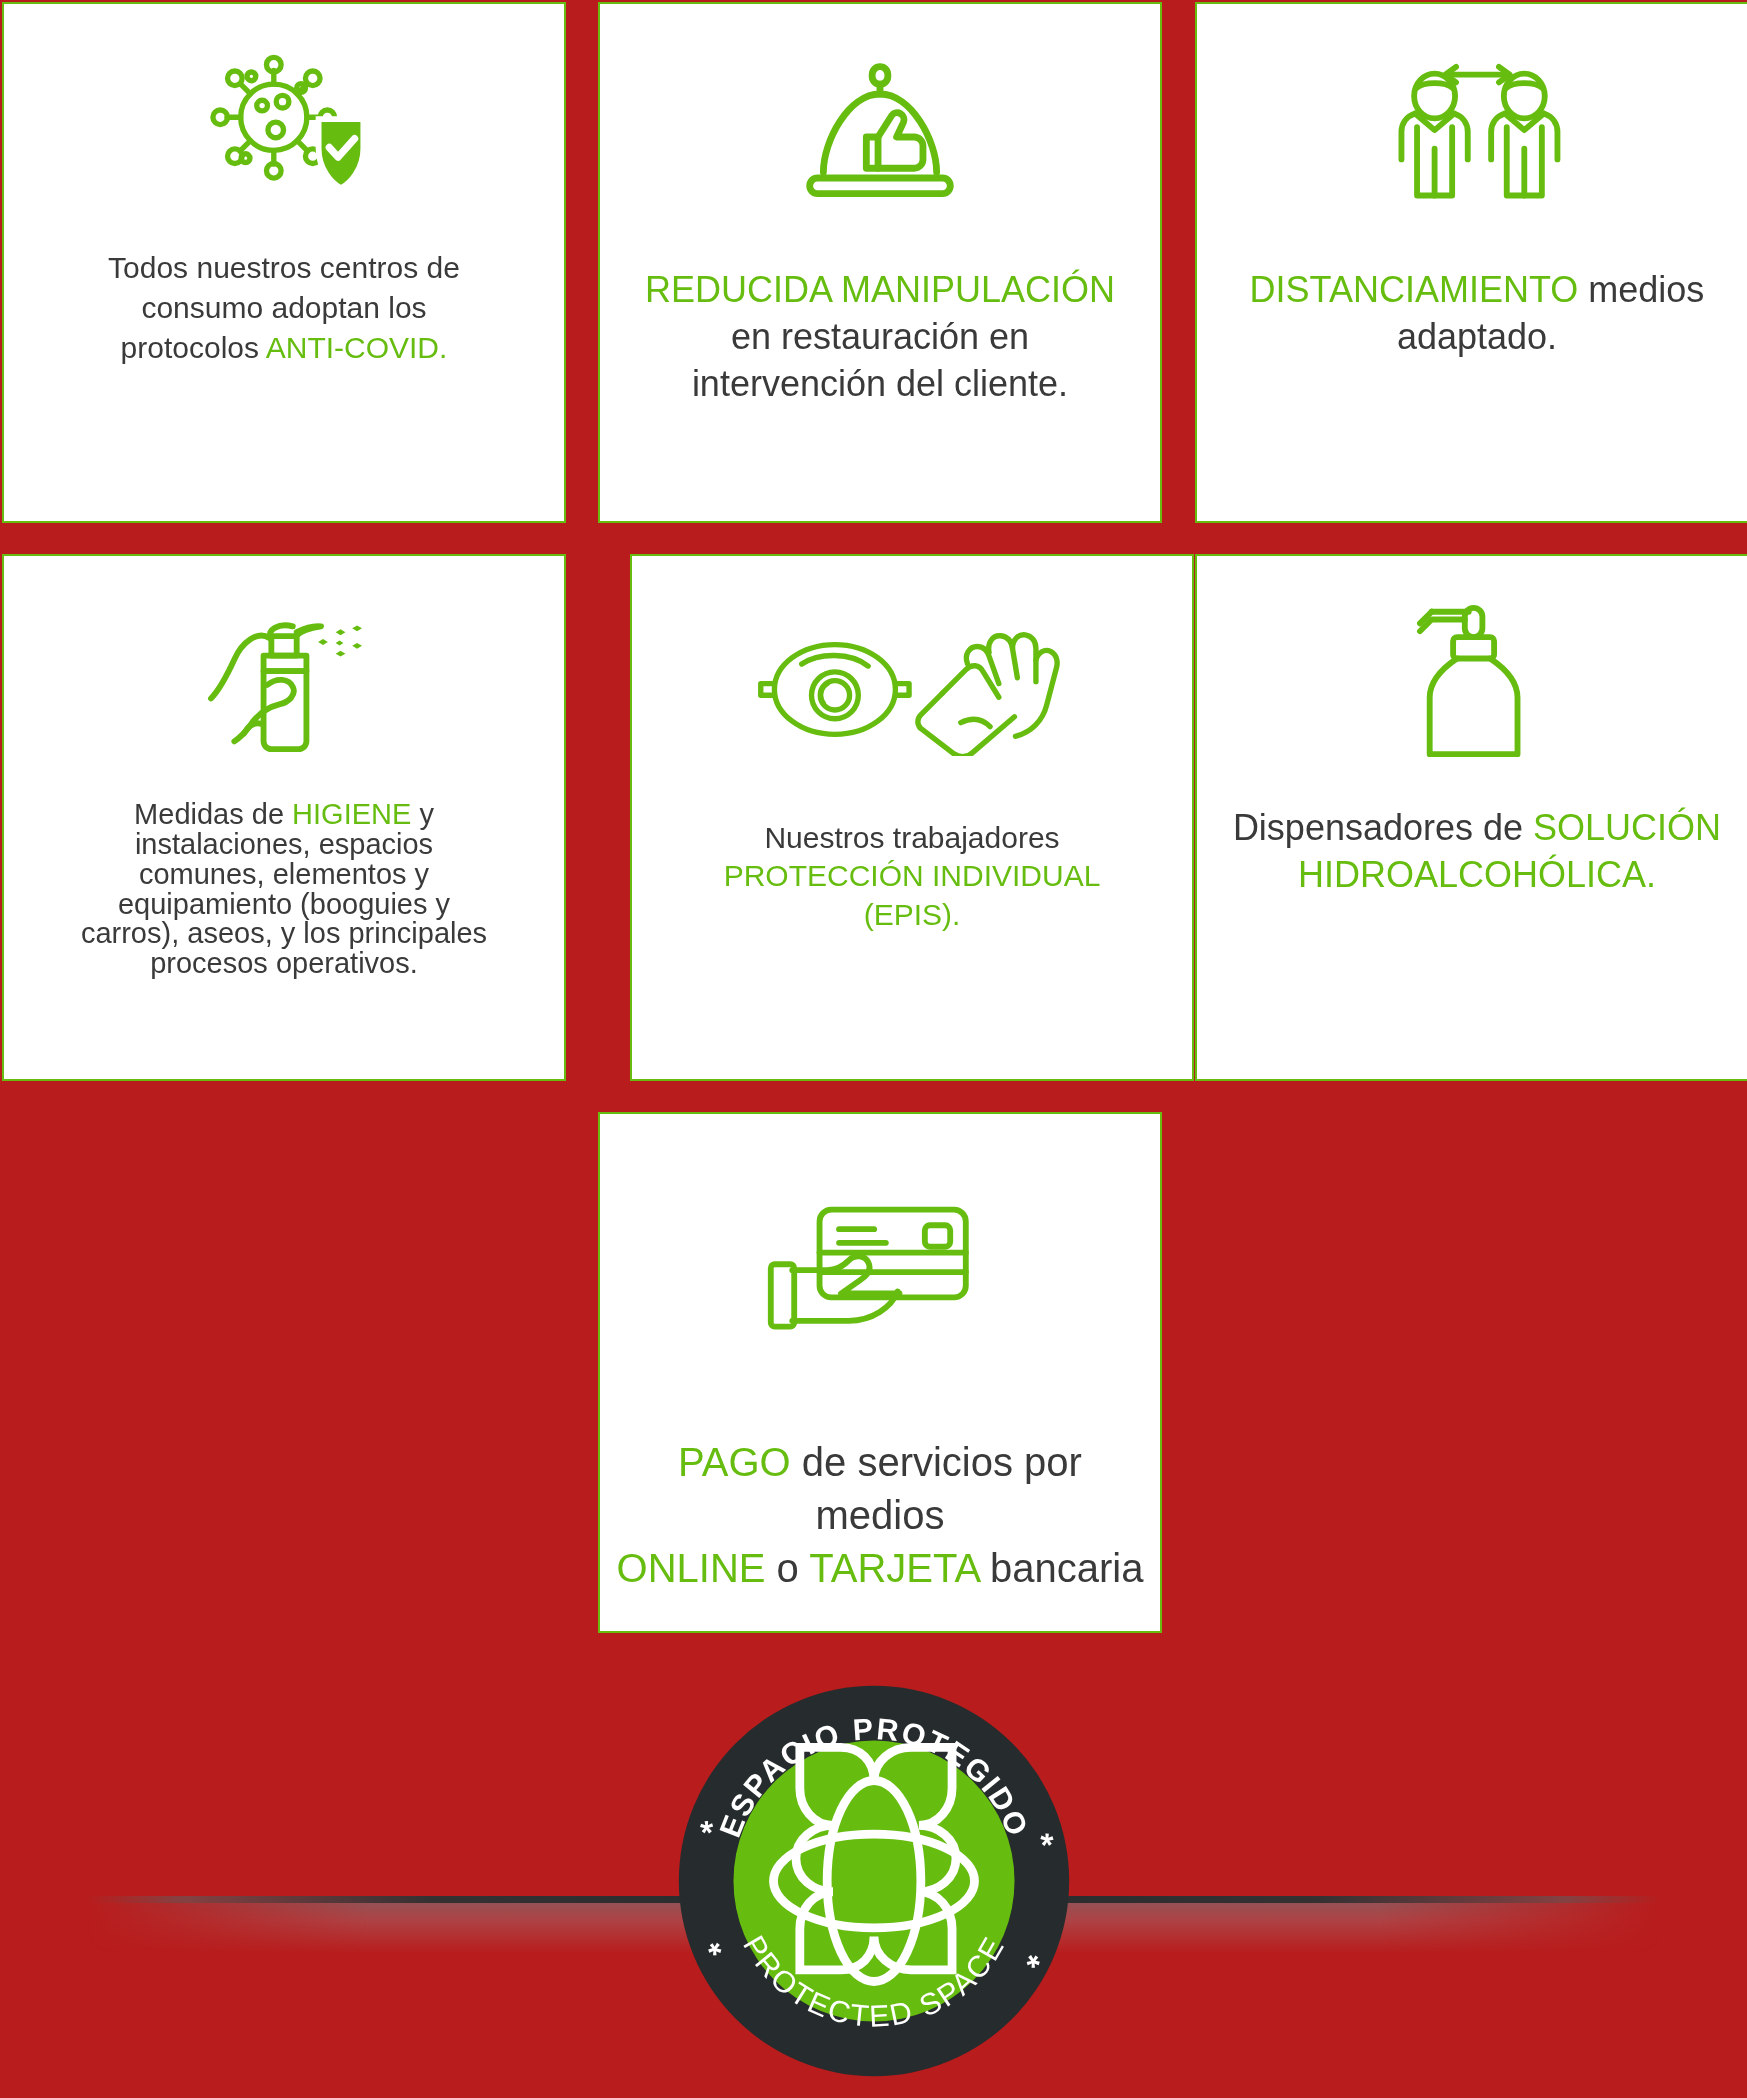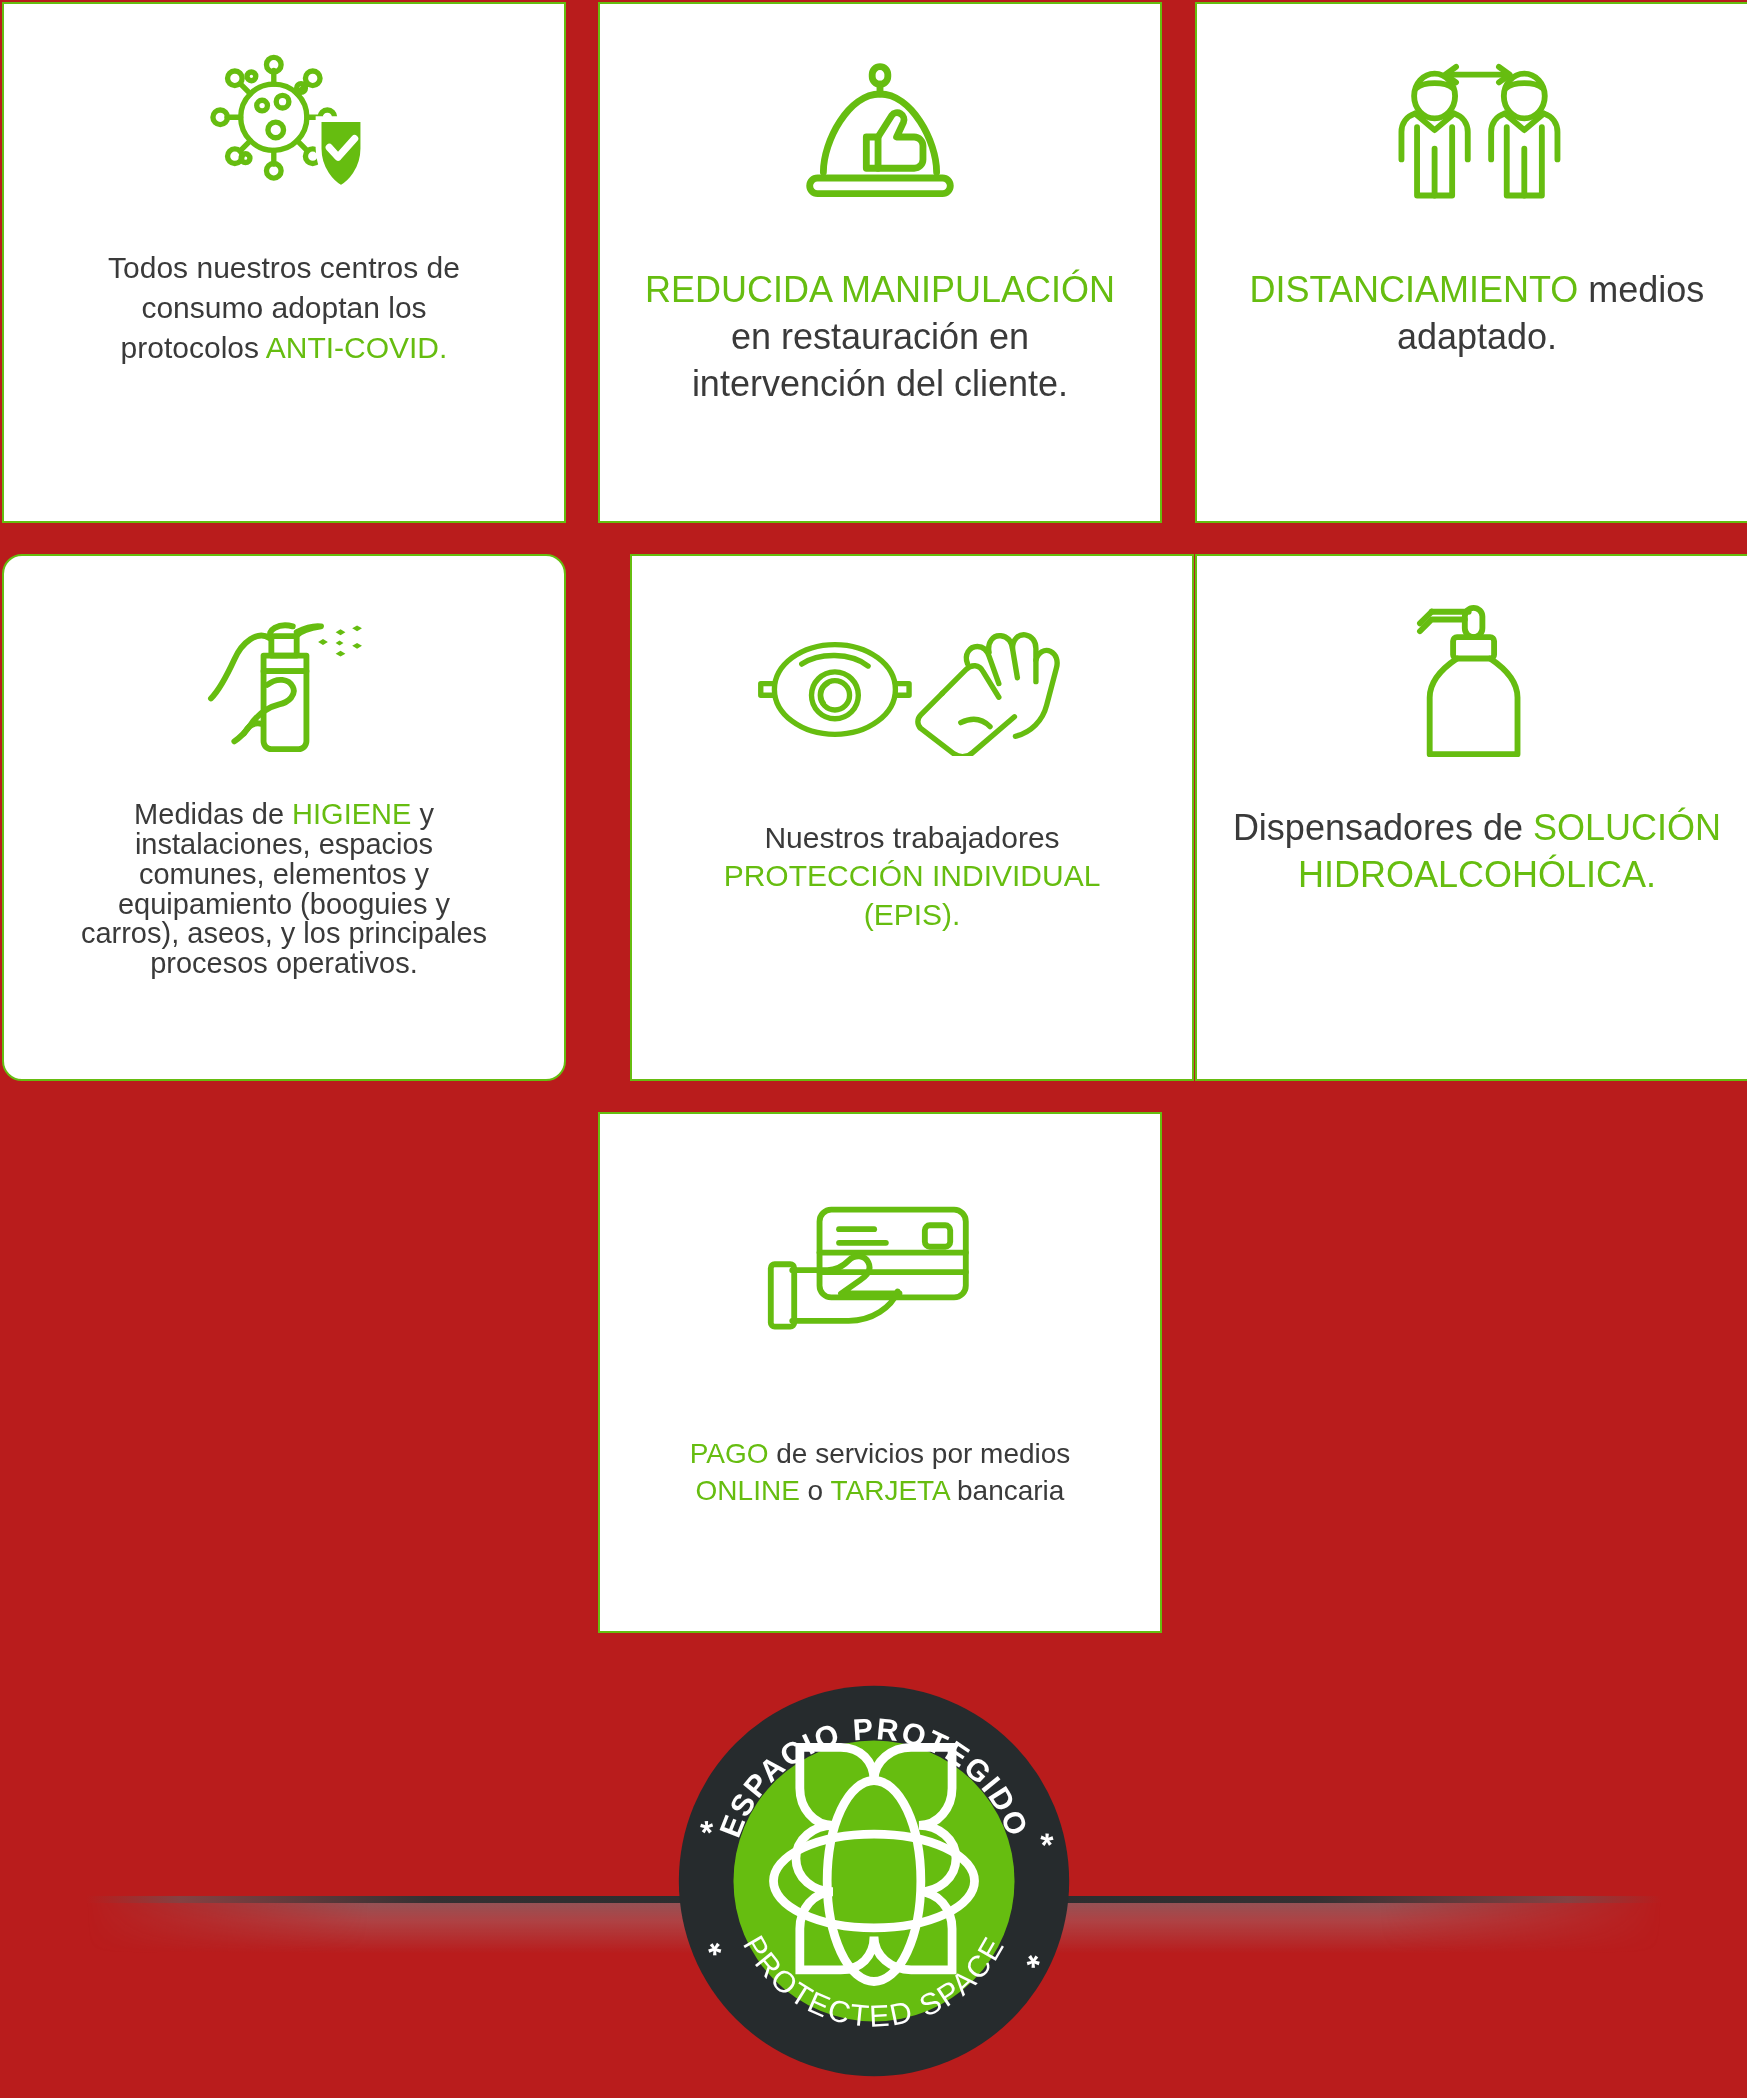--- a/index.html
+++ b/index.html
@@ -28,37 +28,37 @@
     line-height:1.30;
     padding:0 13.7px;
   }
   .card .txt .hl{ color:#66bd10; }
 
   
   #card1{ left:2px;   top:2px; width:564px; height:521px; }
   #card2{ left:598px; top:2px; width:564px; height:521px; }
   #card3{ left:1195px;top:2px; width:564px; height:521px; }
   
-  #card4{ left:2px;   top:554px; width:564px; height:527px;border-radius:20px; }
+  #card4{ left:2px;   top:554px; width:564px; height:527px; }
   #card5{ left:630px; top:554px; width:564px; height:527px; }
   #card6{ left:1195px;top:554px; width:564px; height:527px; }
   
   #card7{ left:598px; top:1112px; width:564px; height:521px; }
 
   #card1 .icon-wrap{ height:244px; }
   #card1 .txt{ font-size:30px; line-height:1.33; }
   #card2 .icon-wrap{ height:263px; }
   #card3 .icon-wrap{ height:263px; }
   #card4 .icon-wrap{ height:244px; }
   #card4 .txt{ font-size:29px; line-height:1.03; }
   #card5 .icon-wrap{ height:263px; }
   #card5 .txt{ font-size:30px; line-height:1.28; }
   #card6 .icon-wrap{ height:249px; }
   #card7 .icon-wrap{ height:322px; }
-  #card7 .txt{ font-size:28px; line-height:1.32; }
+  #card7 .txt{ font-size:40px; line-height:1.32; }
 
   
   .shadow-line{
     position:absolute; left:86px; top:1896px; width:1576px; height:59px;
     pointer-events:none;
   }
   .shadow-line .bar{
     position:absolute; left:0; top:0; width:100%; height:6.8px;
     background:linear-gradient(to right,
       rgba(255,255,255,0) 0%,

